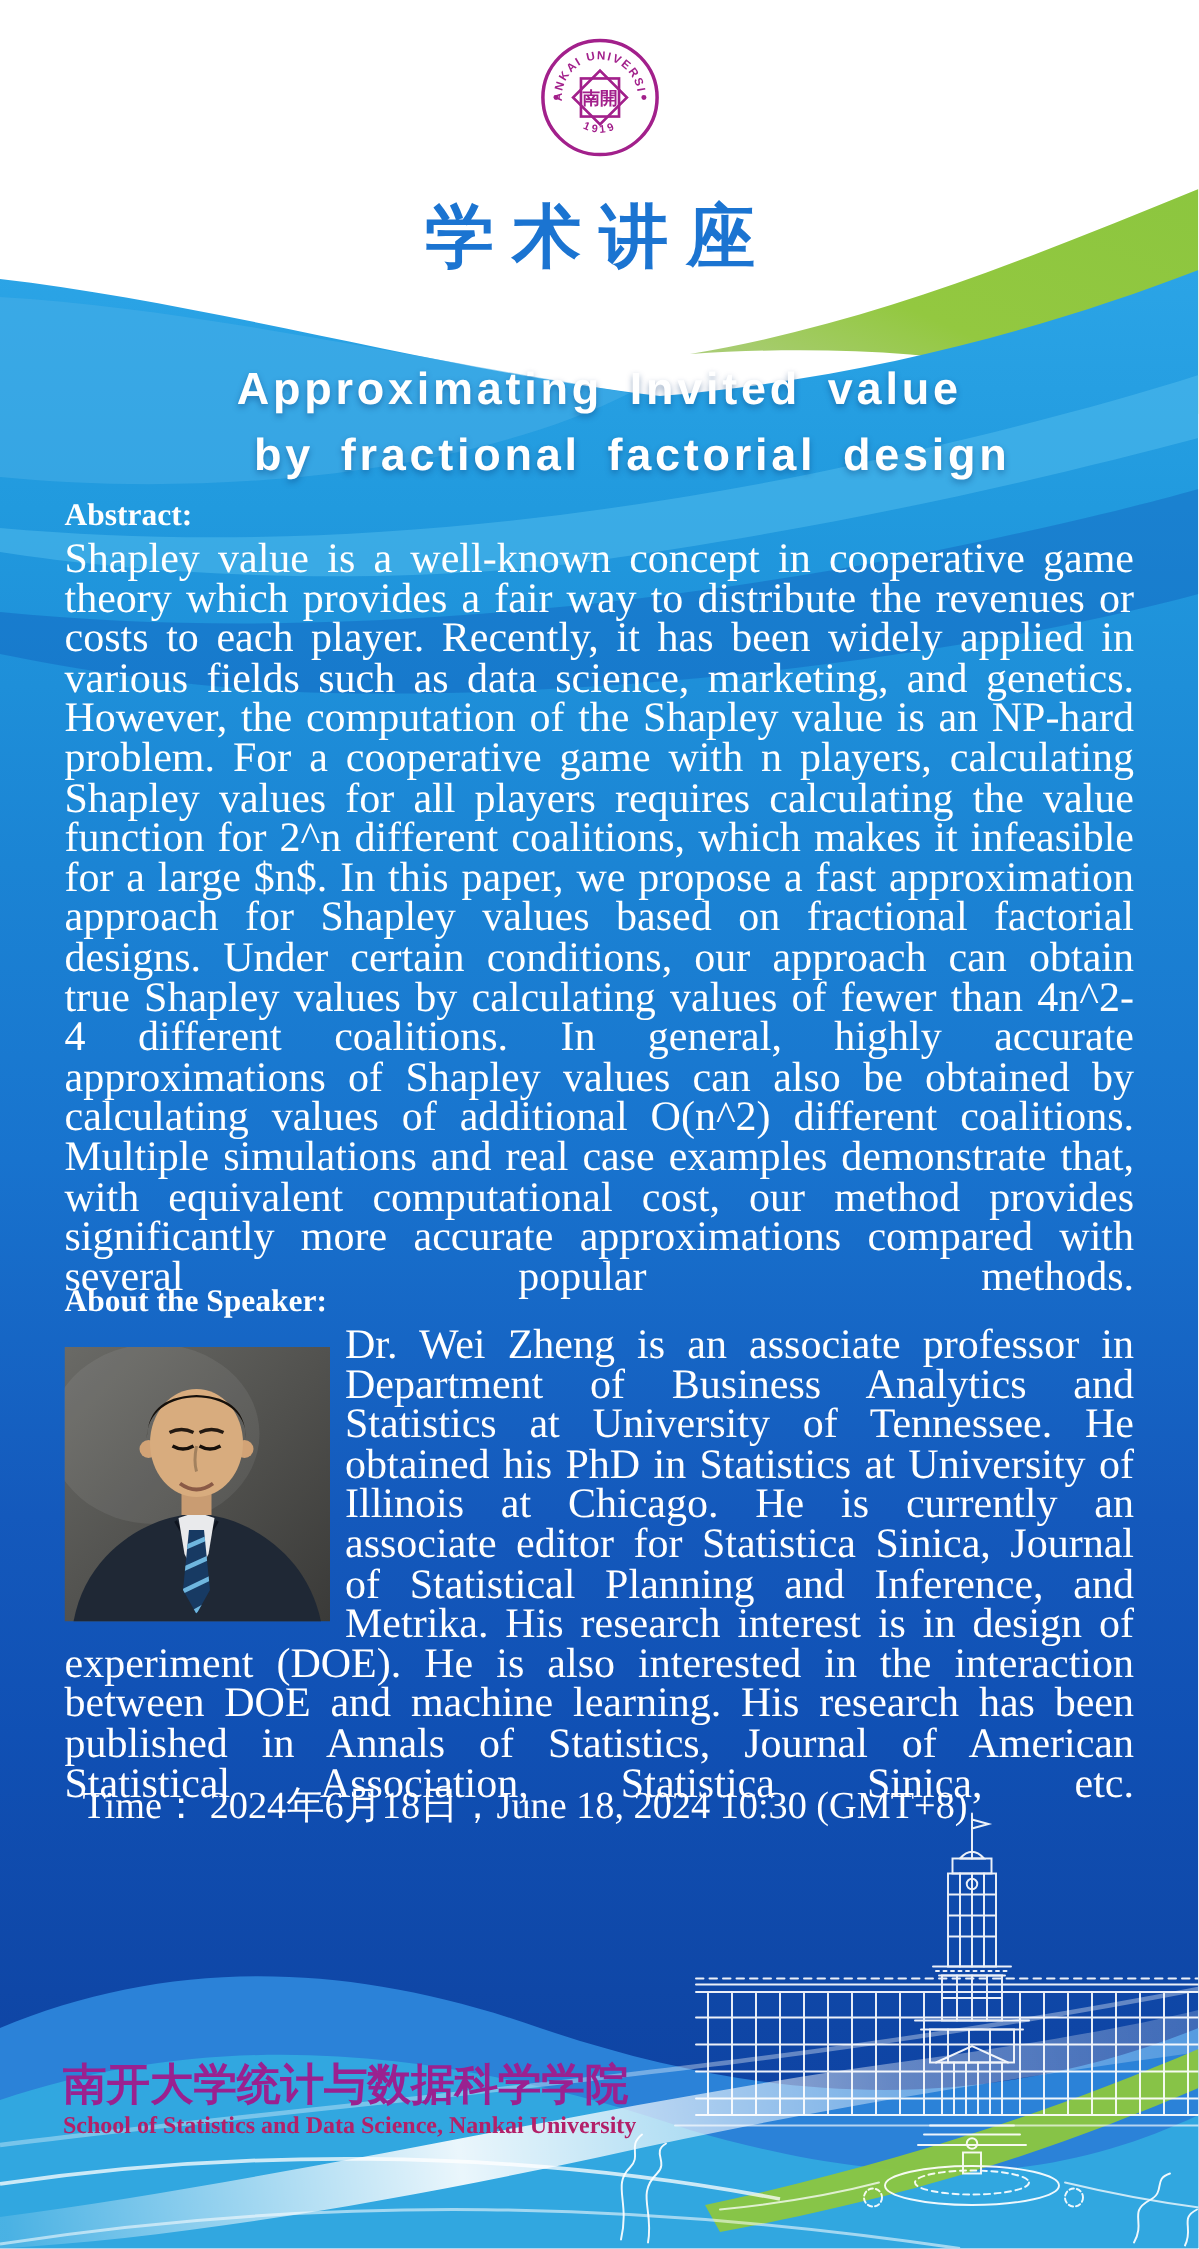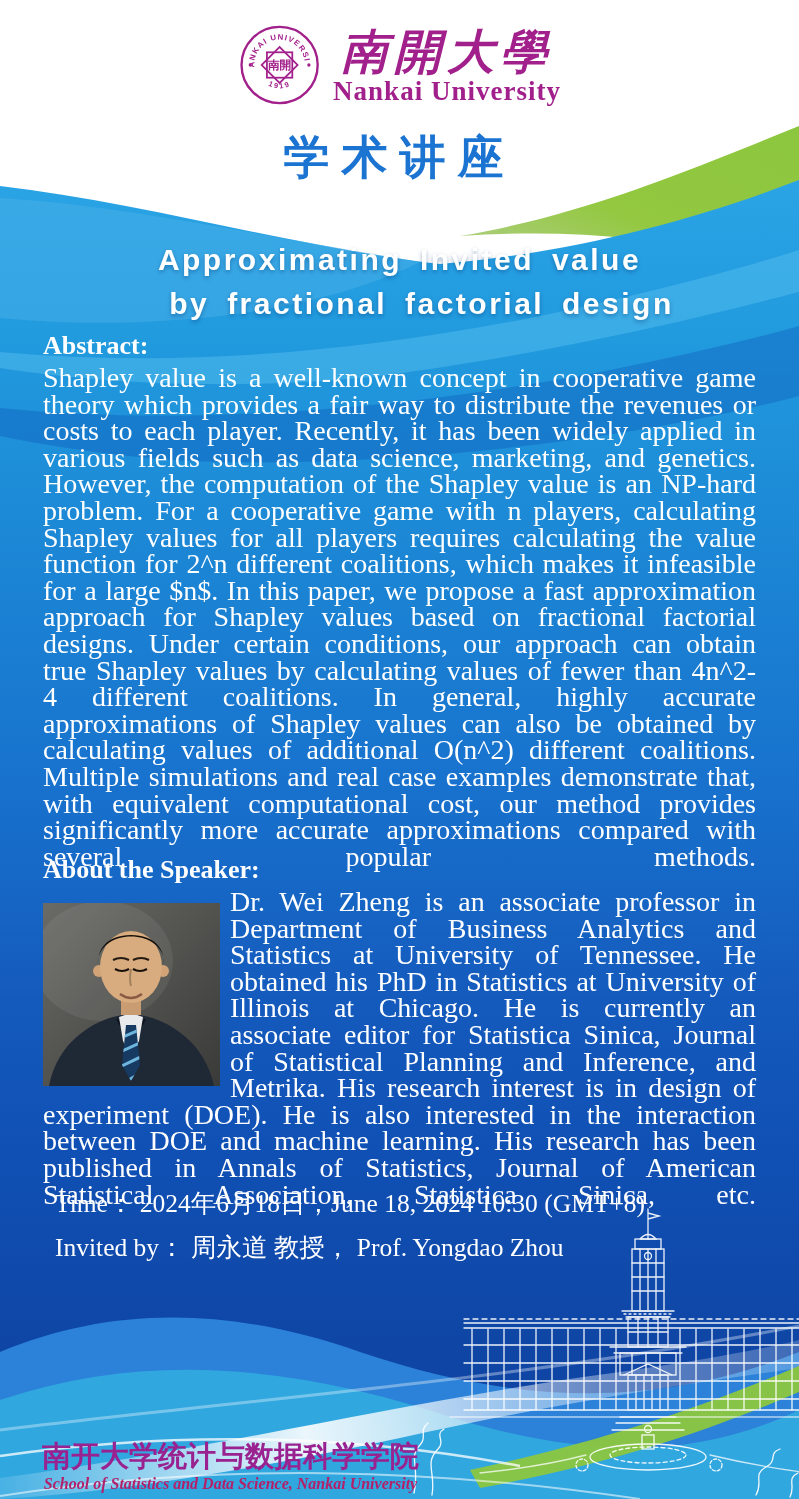--- a/index.html
+++ b/index.html
@@ -20,36 +20,36 @@
           font-family:Liberation Sans, sans-serif;
           font-size:46px;font-weight:800;letter-spacing:12px;color:#1b74d1;}
 
   .title-block{position:absolute;top:238px;width:100%;text-align:center;color:#ffffff;
                font-family:"Liberation Sans","DejaVu Sans",sans-serif;
                text-shadow:0 2px 4px rgba(0,50,110,.4);}
   .title-line{font-size:30px;font-weight:700;line-height:44px;letter-spacing:2.5px;word-spacing:7px;}
   .title-line2{transform:translateX(22px);}
 
   .sec{position:absolute;left:43px;width:713px;color:#ffffff;}
-  .sec-h{font-size:26px;font-weight:700;margin:0 0 4px 0;}
+  .sec-h{font-size:21px;font-weight:700;margin:0 0 4px 0;}
   .body-txt{font-size:28px;line-height:26.6px;margin:0;text-align:justify;
             text-align-last:justify;-moz-text-align-last:justify;word-spacing:1px;}
 
   .abstract{top:331px;}
   .speaker{top:831px;margin-top:24px;}
   .photo{float:left;width:177px;height:183px;margin:14px 10px 4px 0;}
   .photo svg{display:block;width:100%;height:100%;}
 
   .details{position:absolute;left:43px;top:1176px;width:716px;color:#ffffff;
            font-size:25.5px;line-height:32px;}
   .details p{margin:12px;}
 
-  .footer{position:absolute;left:42px;top:1440px;text-align:center;}
+  .footer{position:absolute;left:42px;top:1374px;}
   .school-zh{font-size:29px;line-height:33px;font-weight:700;color:#9a2190;}
-  .school-en{font-size:16px;line-height:21px;font-weight:700;color:#b32069;font-style:italic;}
+  .school-en{font-size:16px;line-height:21px;font-weight:700;color:#b32069;}
 </style>
 </head>
 <body>
 
 <div class="poster">
 
   <svg class="bg" viewBox="0 0 799 1499" width="799" height="1499" xmlns="http://www.w3.org/2000/svg">
     <defs>
       <linearGradient id="gBody" gradientUnits="userSpaceOnUse" x1="0" y1="180" x2="0" y2="1499">
         <stop offset="0" stop-color="#2ba4e6"></stop>
@@ -152,24 +152,20 @@
         <text font-family="Liberation Sans, DejaVu Sans, sans-serif" font-size="8" font-weight="bold" fill="#a2208b" letter-spacing="1.1">
           <textPath href="#sealTop" xlink:href="#sealTop" startOffset="50%" text-anchor="middle">NANKAI UNIVERSITY</textPath>
         </text>
         <text font-family="Liberation Sans, DejaVu Sans, sans-serif" font-size="7.5" font-weight="bold" fill="#a2208b" letter-spacing="2">
           <textPath href="#sealBot" xlink:href="#sealBot" startOffset="50%" text-anchor="middle">1919</textPath>
         </text>
         <rect x="29" y="29" width="26" height="26" stroke="#a2208b" stroke-width="1.8" fill="none"></rect>
         <rect x="29" y="29" width="26" height="26" stroke="#a2208b" stroke-width="1.8" fill="none" transform="rotate(45 42 42)"></rect>
         <text x="42" y="46.5" text-anchor="middle" font-size="12" font-weight="bold" fill="#a2208b">南開</text>
       </svg>
-      <div class="logo-txt">
-        <div class="calligraphy">南開大學</div>
-        <div class="uni-name">Nankai University</div>
-      </div>
     </div>
 
     <div class="banner">学术讲座</div>
 
     <div class="title-block">
       <div class="title-line">Approximating Invited value</div>
       <div class="title-line title-line2">by fractional factorial design</div>
     </div>
 
     <div class="sec abstract">
@@ -216,21 +212,20 @@
             <path d="M88,66 q-2,10 0,17" stroke="rgba(0,0,0,0.25)" stroke-width="2" fill="none"></path>
             <path d="M77,91 q11,8 22,0" stroke="#8a5a46" stroke-width="2.5" fill="none"></path>
           </svg>
         </div>
         <p class="body-txt">Dr. Wei Zheng is an associate professor in Department of Business Analytics and Statistics at University of Tennessee. He obtained his PhD in Statistics at University of Illinois at Chicago. He is currently an associate editor for Statistica Sinica, Journal of Statistical Planning and Inference, and Metrika. His research interest is in design of experiment (DOE). He is also interested in the interaction between DOE and machine learning. His research has been published in Annals of Statistics, Journal of American Statistical Association, Statistica Sinica, etc.</p>
       </div>
     </div>
 
     <div class="details">
       <p>Time： 2024年6月18日，June 18, 2024 10:30 (GMT+8)</p>
-      <p>Invited by： 周永道 教授， Prof. Yongdao Zhou</p>
     </div>
 
     <div class="footer">
       <div class="school-zh">南开大学统计与数据科学学院</div>
       <div class="school-en">School of Statistics and Data Science, Nankai University</div>
     </div>
 
   </div>
 </div>
 

